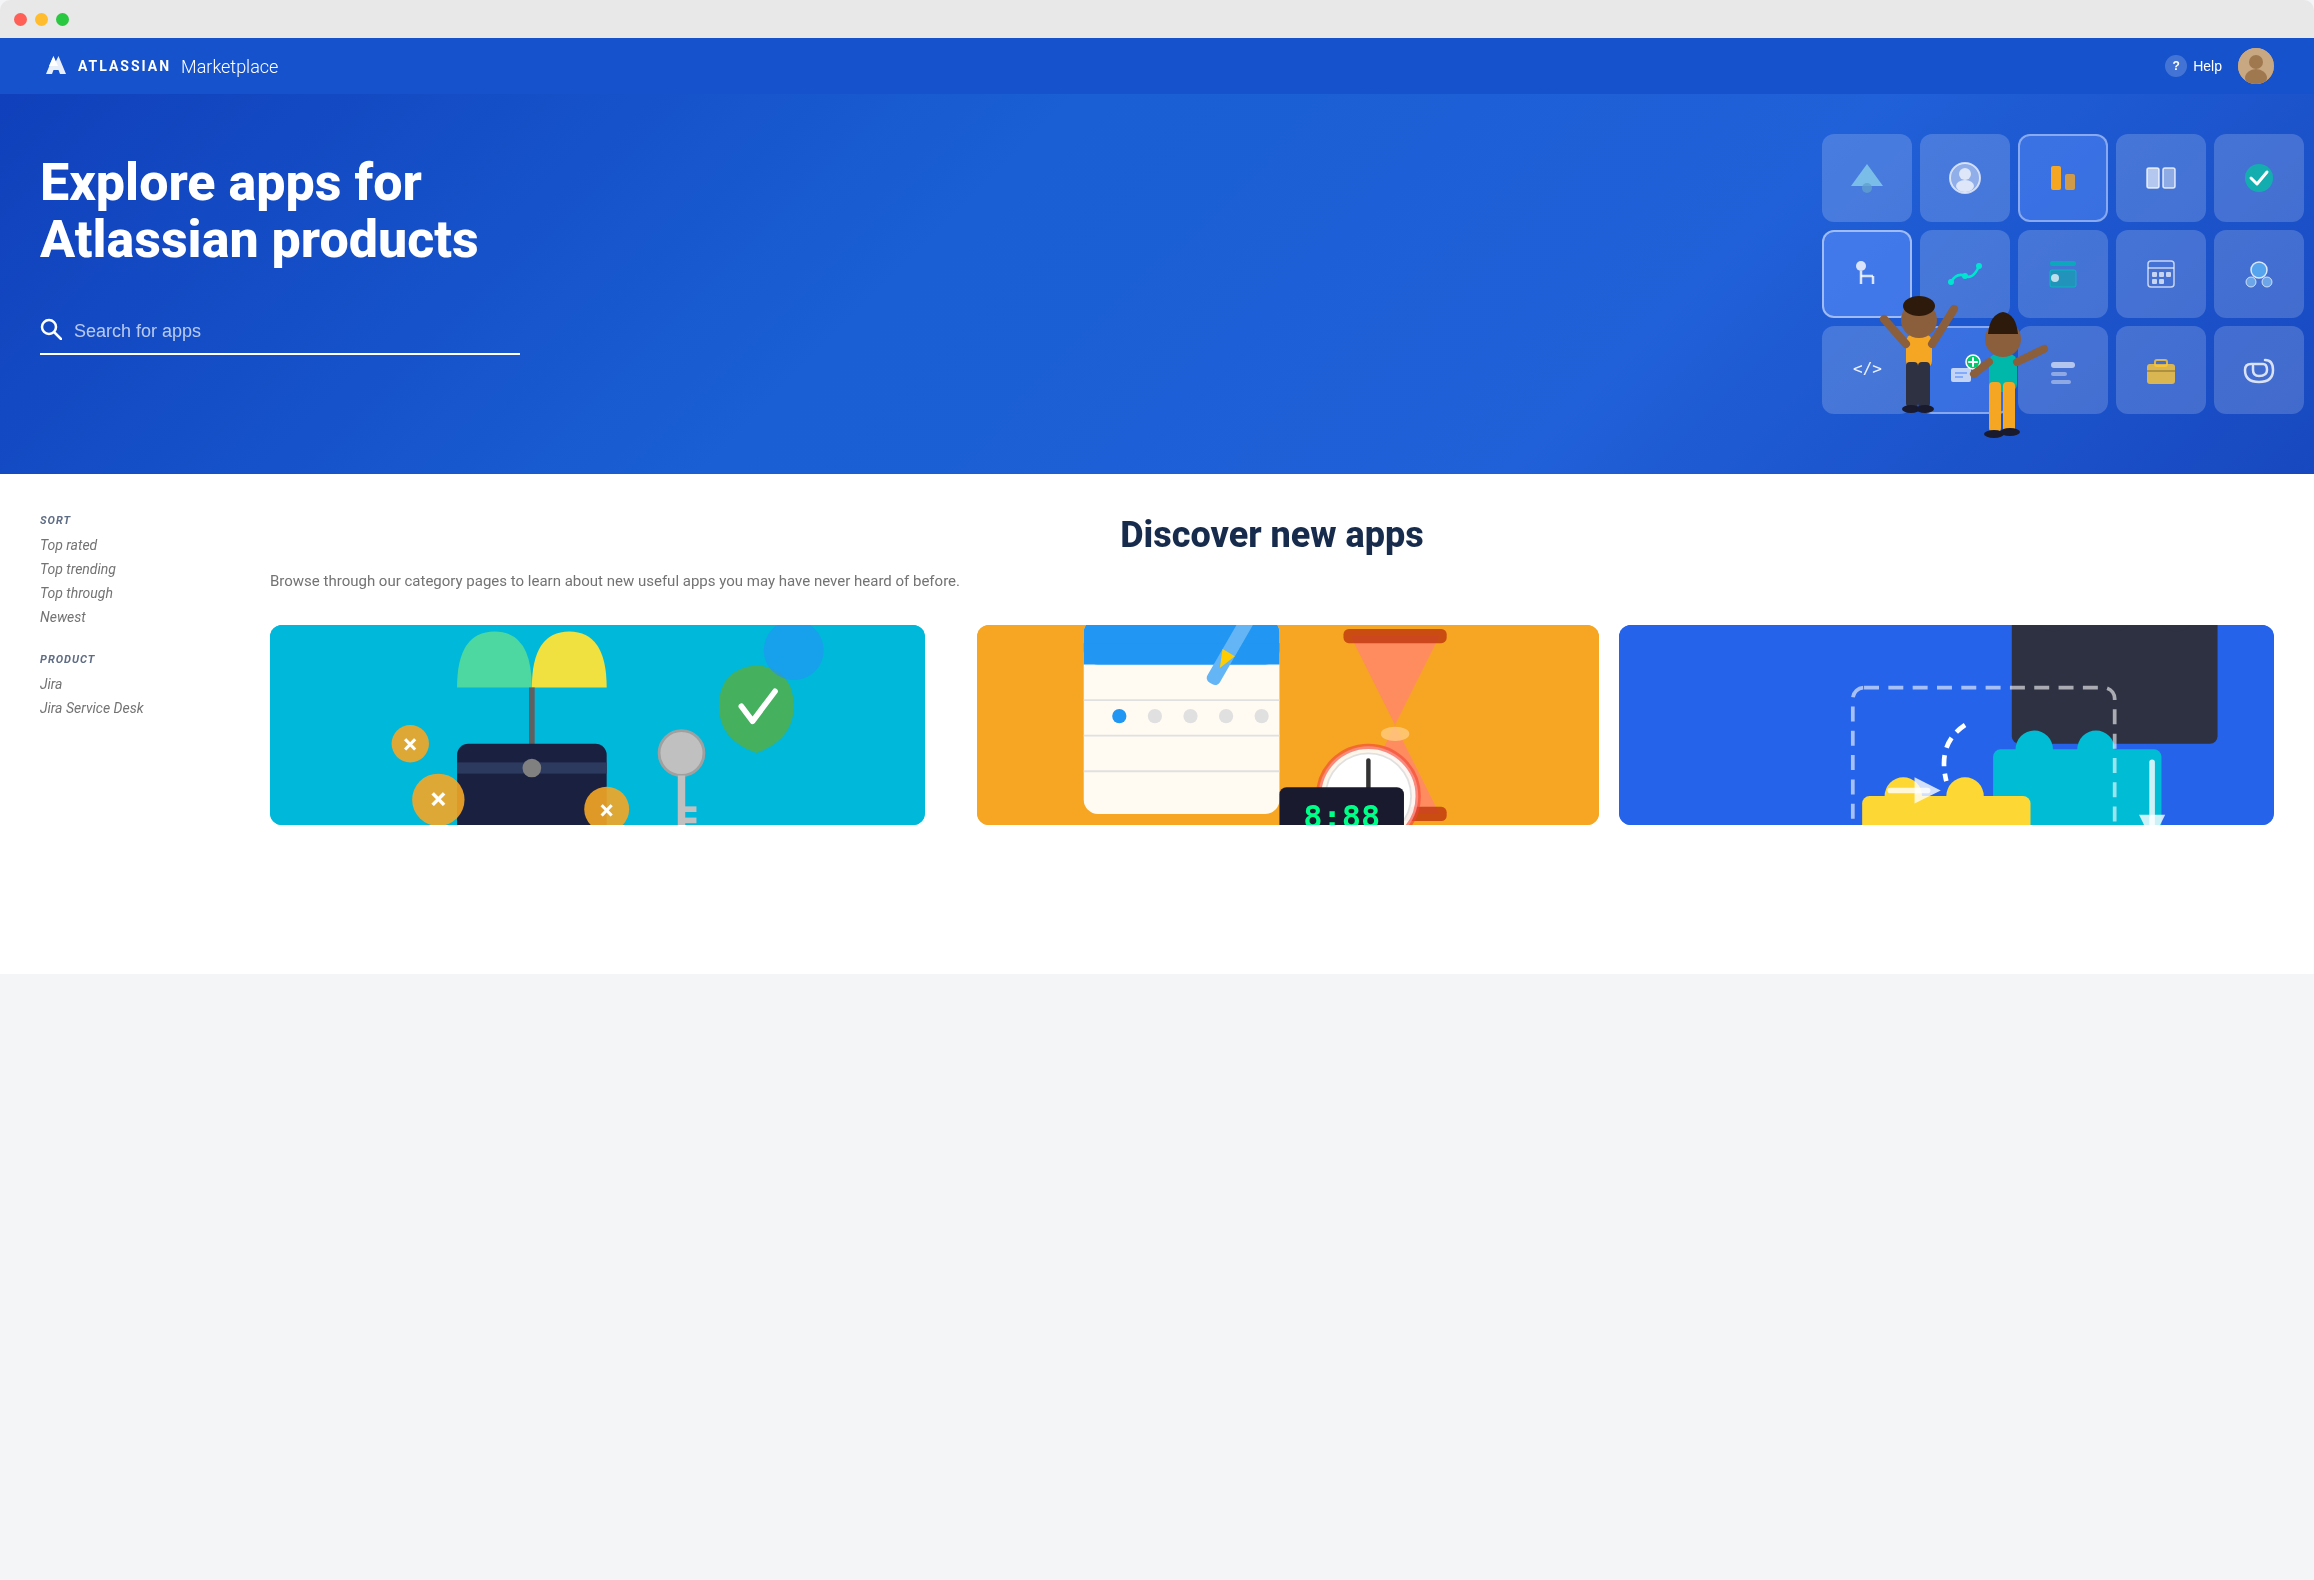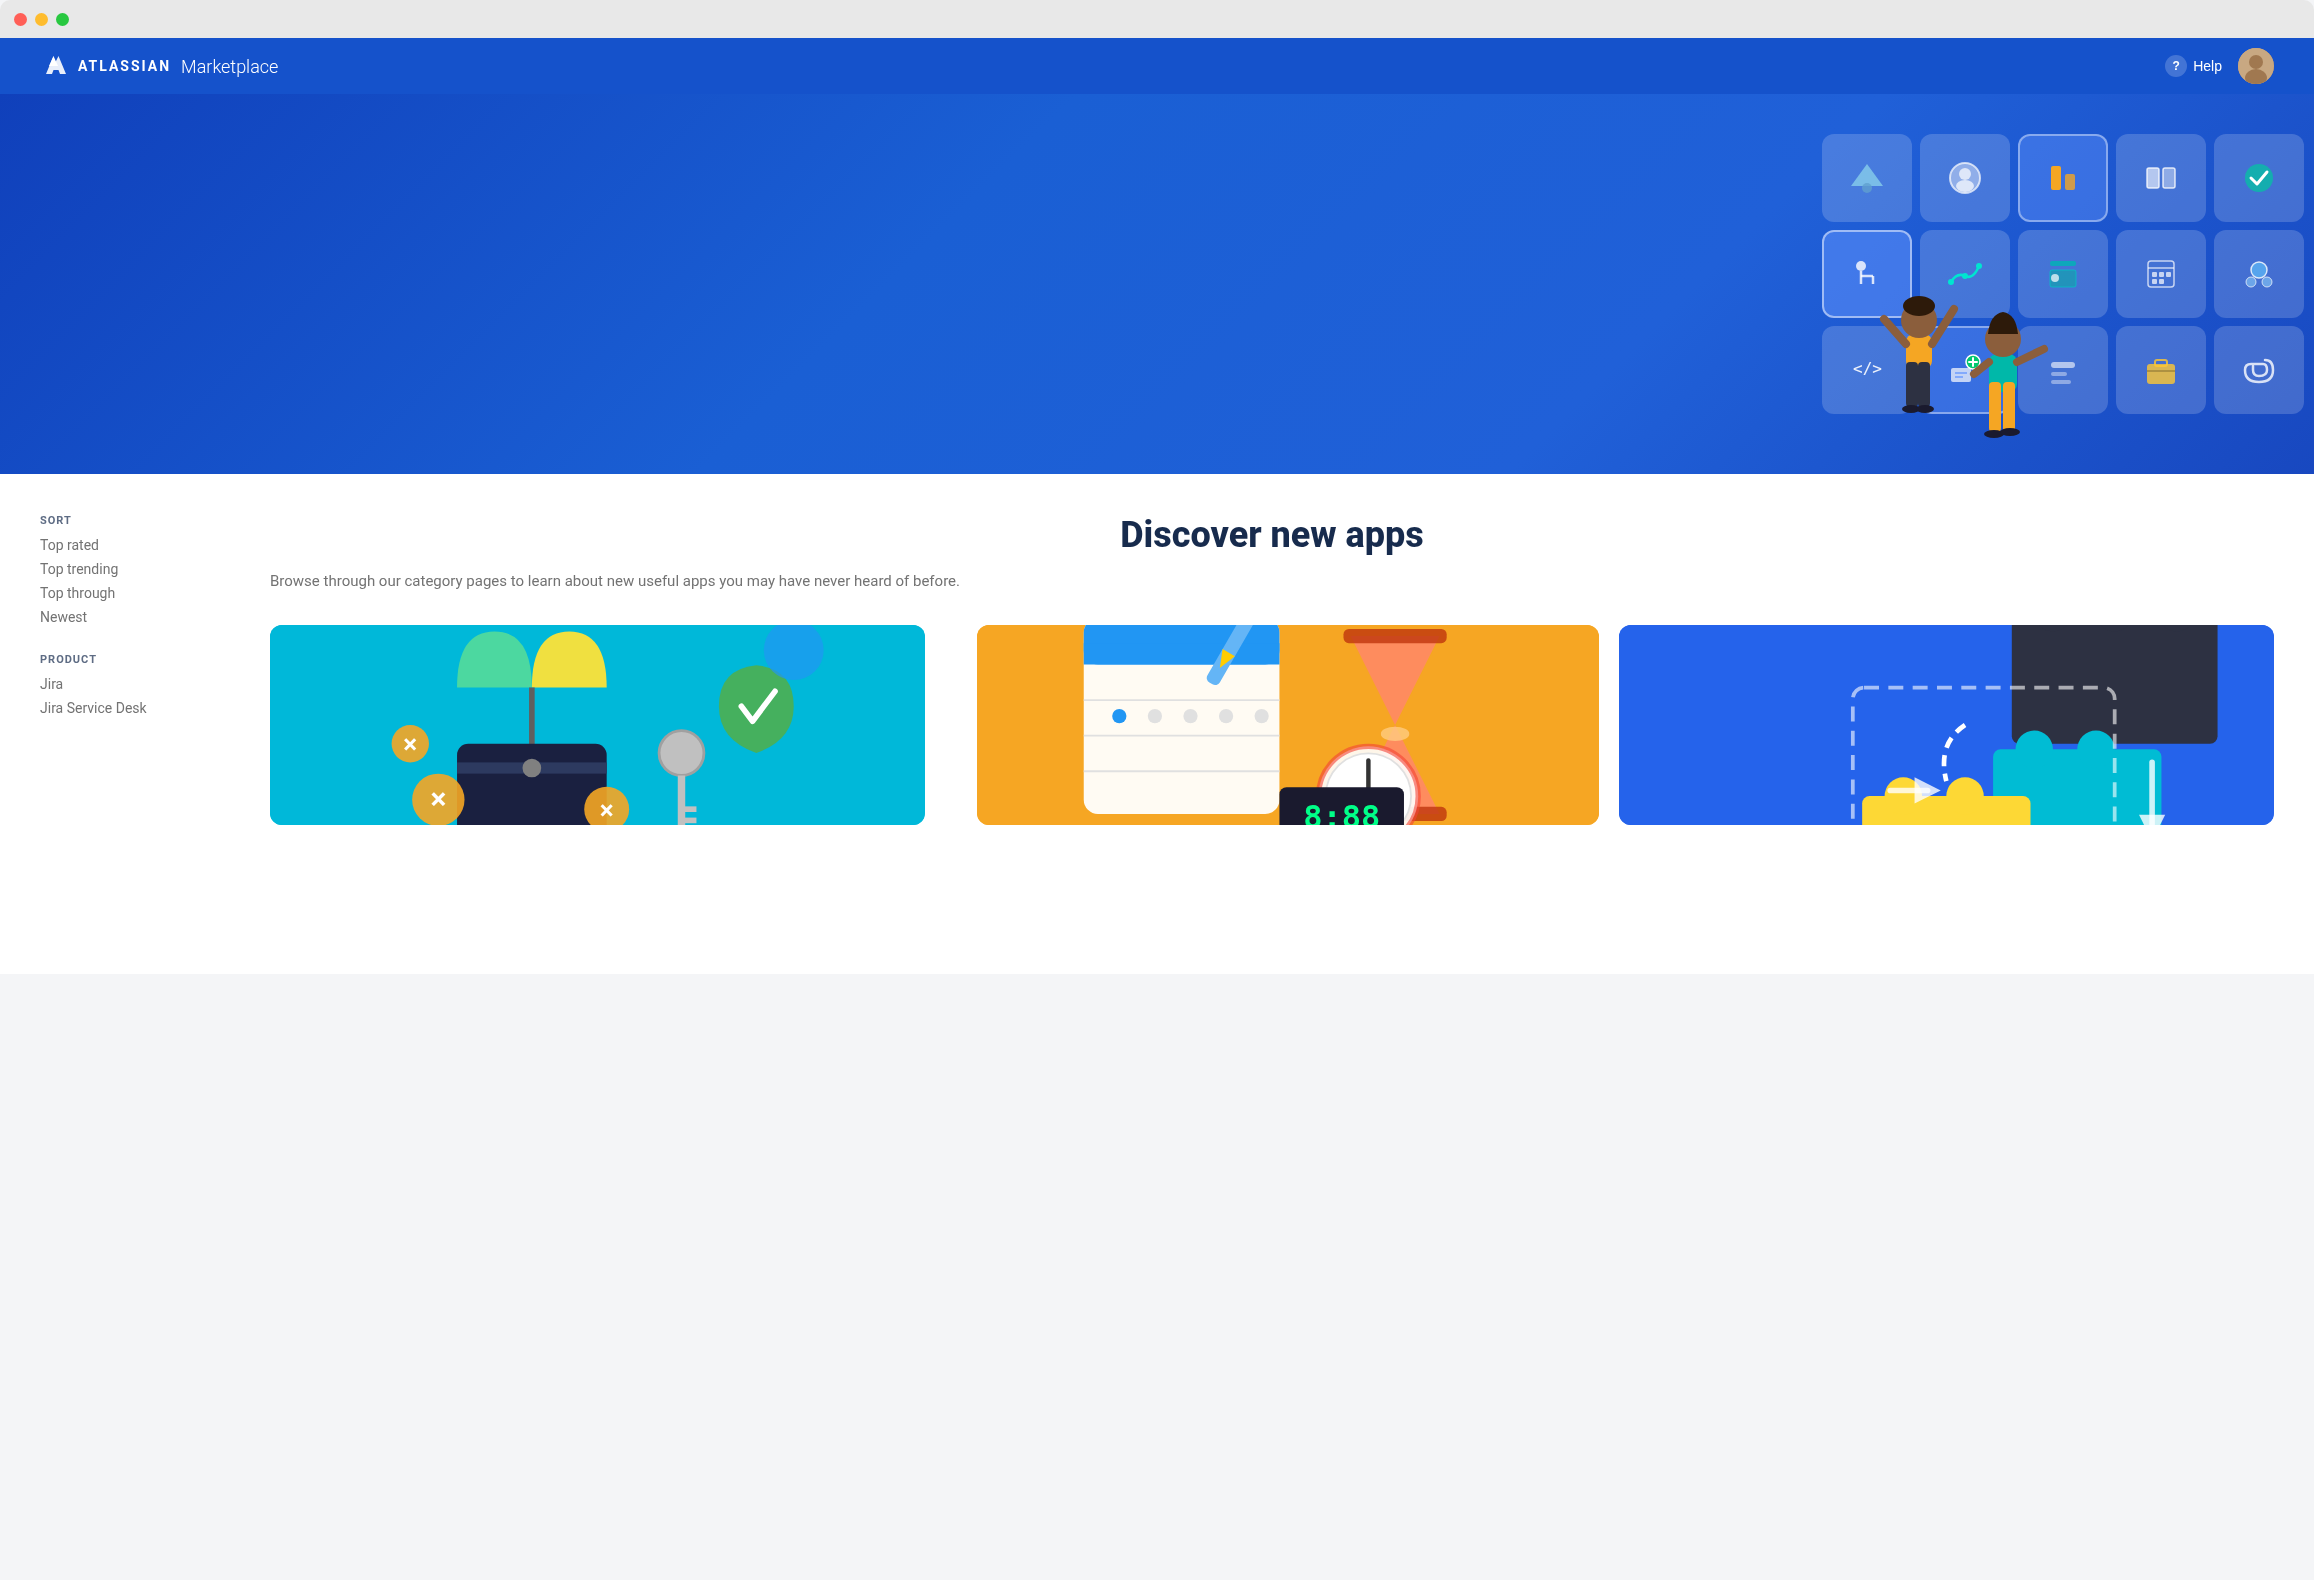--- a/index.html
+++ b/index.html
@@ -120,21 +120,21 @@
       margin-bottom: 10px;
     }
     .sidebar-link {
       display: block;
       color: #737373;
       font-size: 14px;
       text-decoration: none;
       margin-bottom: 8px;
       cursor: pointer;
     }
-    .sidebar-section { margin-bottom: 28px; }
+    .sidebar-section { margin-bottom: 28px; font-style: italic; }
 
     
     .discovery-content { flex: 1; padding: 40px 40px 40px 50px; }
     .discovery-title {
       font-size: 36px; font-weight: 800;
       color: #172b4d; margin-bottom: 14px; text-align: center;
     }
     .discovery-desc {
       font-size: 15px; color: #737373;
       margin-bottom: 32px; line-height: 1.5;
@@ -197,20 +197,32 @@
           <circle cx="18" cy="18" r="18" fill="#c8a882"></circle>
           <circle cx="18" cy="14" r="7" fill="#a07850"></circle>
           <ellipse cx="18" cy="30" rx="11" ry="9" fill="#a07850"></ellipse>
         </svg>
       </div>
     </div>
   </div>
 </header>
 
 <section class="hero">
+  <div class="hero-content">
+    <h1 class="hero-title">Explore apps for Atlassian products</h1>
+    <div class="search-bar">
+      <div class="search-icon-wrap">
+        <svg width="22" height="22" viewBox="0 0 22 22" fill="none">
+          <circle cx="9" cy="9" r="7" stroke="white" stroke-width="2.5"></circle>
+          <line x1="14.5" y1="14.5" x2="21" y2="21" stroke="white" stroke-width="2.5" stroke-linecap="round"></line>
+        </svg>
+      </div>
+      <input class="search-input" type="text" placeholder="Search for apps" style="">
+    </div>
+  </div>
 
   <div class="hero-illustration">
 
     <div style="position:absolute; right:10px; top:10px; display:grid; grid-template-columns: repeat(5, 90px); grid-template-rows: repeat(4, 88px); gap:8px;">
 
       <div style="background:rgba(255,255,255,0.18); border-radius:12px; display:flex; align-items:center; justify-content:center;">
         <svg width="44" height="44" viewBox="0 0 44 44">
           <polygon points="22,8 38,30 6,30" fill="#87CEEB" opacity="0.8"></polygon>
           <circle cx="22" cy="32" r="5" fill="#60A0D0" opacity="0.8"></circle>
         </svg>

